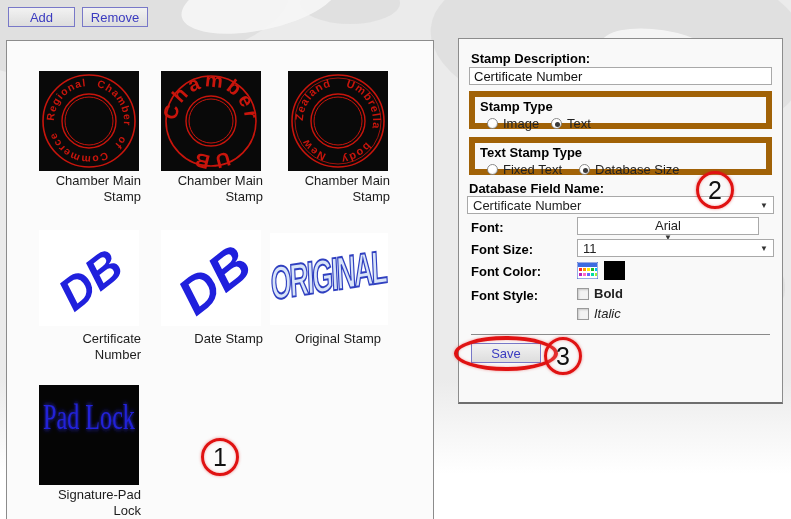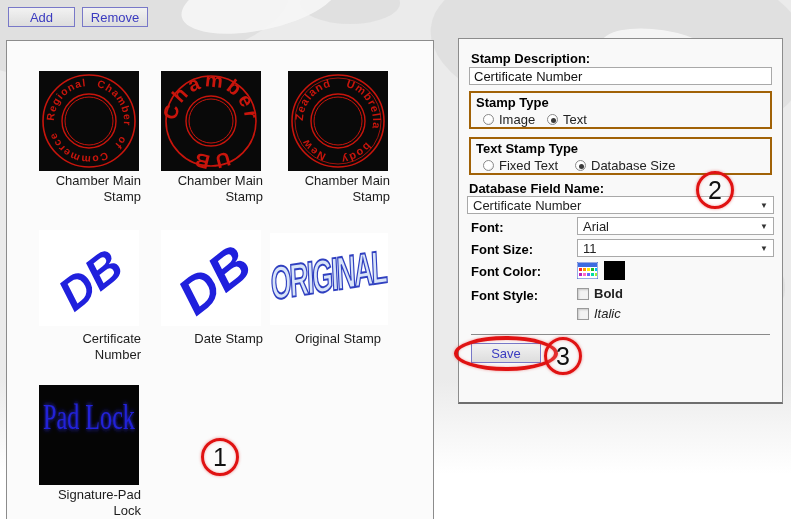--- a/index.html
+++ b/index.html
@@ -37,21 +37,21 @@
   
   .stamp-thumb { position:absolute; cursor:pointer; }
   .stamp-thumb svg { display:block; }
   .stamp-label { position:absolute; width:104px; font-size:13px; color:#1c1c1c; text-align:right; line-height:1.25; }
   .ring-text { font-weight:bold; letter-spacing:1px; word-spacing:6px; }
 
   
   .flabel { position:absolute; font-weight:bold; font-size:13px; color:#000; white-space:nowrap; }
   .textinput { position:absolute; border:1px solid #a9a9a9; font-size:13px; padding:1px 4px;
     color:#111; background:#fff; font-family:inherit; }
-  .fieldset { position:absolute; border:2px solid #a16207; background:transparent; }
+  .fieldset { position:absolute; border:6px solid #a16207; background:transparent; }
   .fs-legend { position:absolute; left:5px; top:2px; font-weight:bold; font-size:13px; color:#000; }
   .opt { position:absolute; display:flex; align-items:center; gap:5px; font-size:13px; color:#222; cursor:pointer; }
   .radio { width:11px; height:11px; border:1px solid #8a8a8a; border-radius:50%;
     background:radial-gradient(circle at 35% 30%, #ffffff 55%, #d4d4d4); position:relative; flex:0 0 auto; }
   .radio.checked::after { content:""; position:absolute; left:2.5px; top:2.5px; width:5px; height:5px;
     border-radius:50%; background:#3a3a3a; }
   .checkbox { width:12px; height:12px; border:1px solid #9a9a9a; background:#f3f3f3;
     box-shadow:inset 1px 1px 2px rgba(0,0,0,.18); flex:0 0 auto; }
   .selectbox { position:absolute; height:18px; background:#fff; border:1px solid #a9a9a9;
     font-size:13px; color:#222; display:flex; align-items:center; justify-content:space-between;
@@ -205,21 +205,21 @@
       </div>
     </div>
 
     <div class="flabel" style="left:10px; top:142px;">Database Field Name:</div>
     <div class="selectbox" style="left:8px; top:157px; width:307px;">
       <span>Certificate Number</span>
       <span class="arrow">▼</span>
     </div>
 
     <div class="flabel" style="left:12px; top:181px;">Font:</div>
-    <div class="selectbox" style="left:118px; top:178px; width:197px;">
+    <div class="selectbox" style="left:118px; top:178px; width:182px;flex-direction:column;">
       <span>Arial</span>
       <span class="arrow">▼</span>
     </div>
 
     <div class="flabel" style="left:12px; top:203px;">Font Size:</div>
     <div class="selectbox" style="left:118px; top:200px; width:197px;">
       <span>11</span>
       <span class="arrow">▼</span>
     </div>
 

